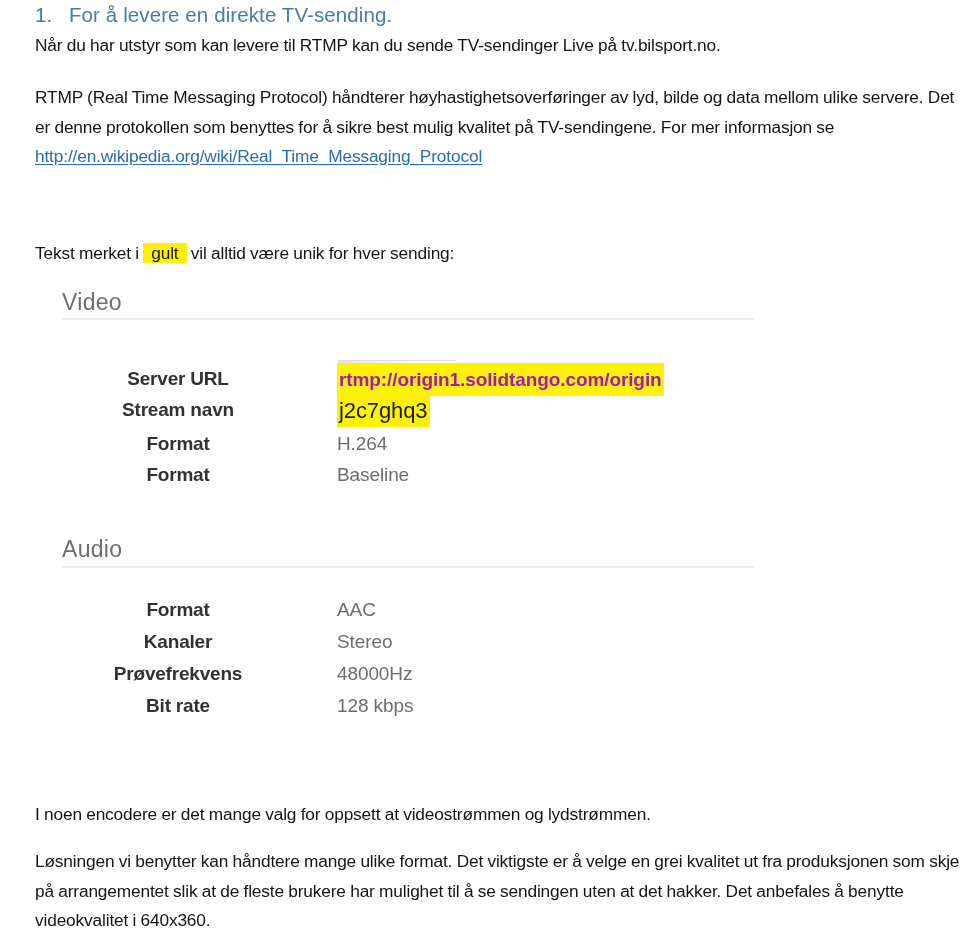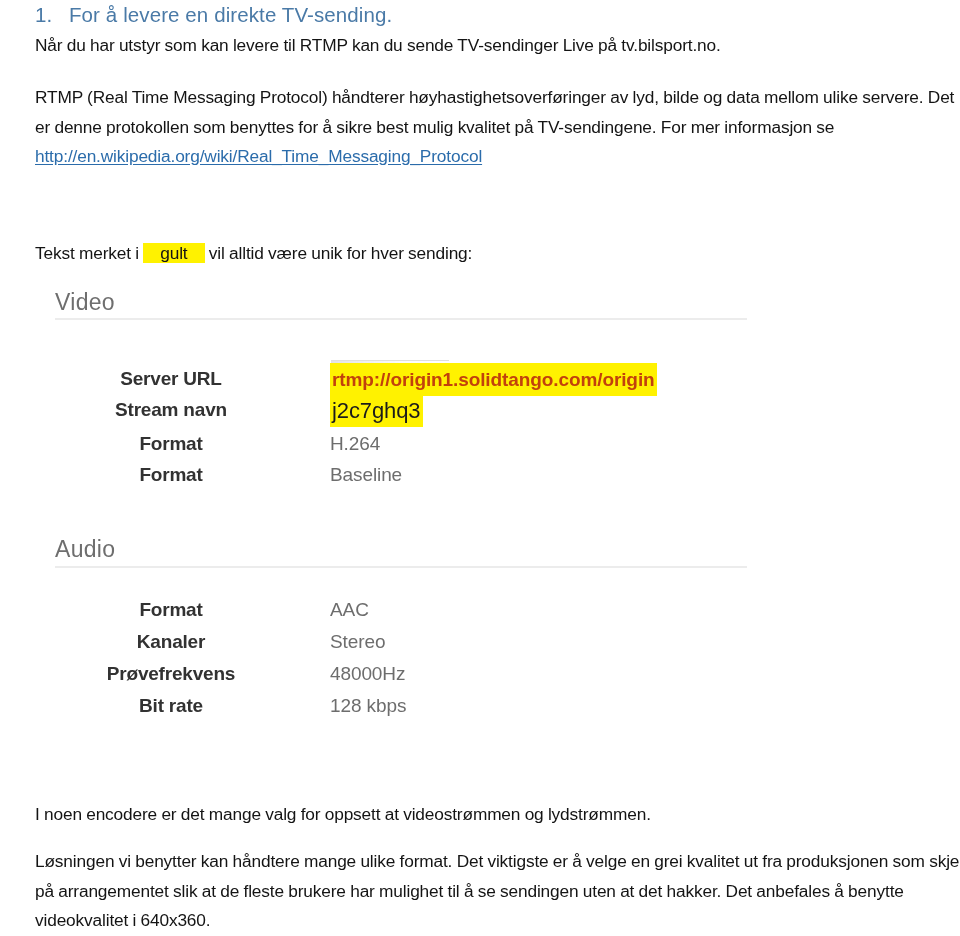--- a/index.html
+++ b/index.html
@@ -66,27 +66,27 @@
 
   a.doclink, .doclink {
     color: #2b6cab;
     text-decoration: underline;
     text-underline-offset: 2px;
   }
 
   .hl-yellow {
     background: #fff200;
     color: #141414;
-    padding: 0 17px;
+    padding: 0 8px;
   }
 
   
   .shot {
     position: absolute;
-    left: 4px;
+    left: 11px;
     top: 278px;
     width: 760px;
     height: 455px;
     background: #ffffff;
     font-family: "Liberation Sans", "DejaVu Sans", sans-serif;
   }
 
   .shot-section-title {
     position: absolute;
     left: 20px;
@@ -124,21 +124,21 @@
   .kv-value {
     position: absolute;
     left: 295px;
     font-size: 19px;
     line-height: 31px;
     color: #6d6d6d;
     letter-spacing: -0.1px;
     white-space: nowrap;
   }
   .kv-value.strong {
-    color: #c2410c;
+    color: #a21caf;
     font-weight: 700;
   }
   .kv-value.hl {
     background: #fff200;
     padding: 1px 2px;
   }
   .kv-value.big {
     font-size: 22px;
     font-weight: 400;
     color: #1b1b1b;

